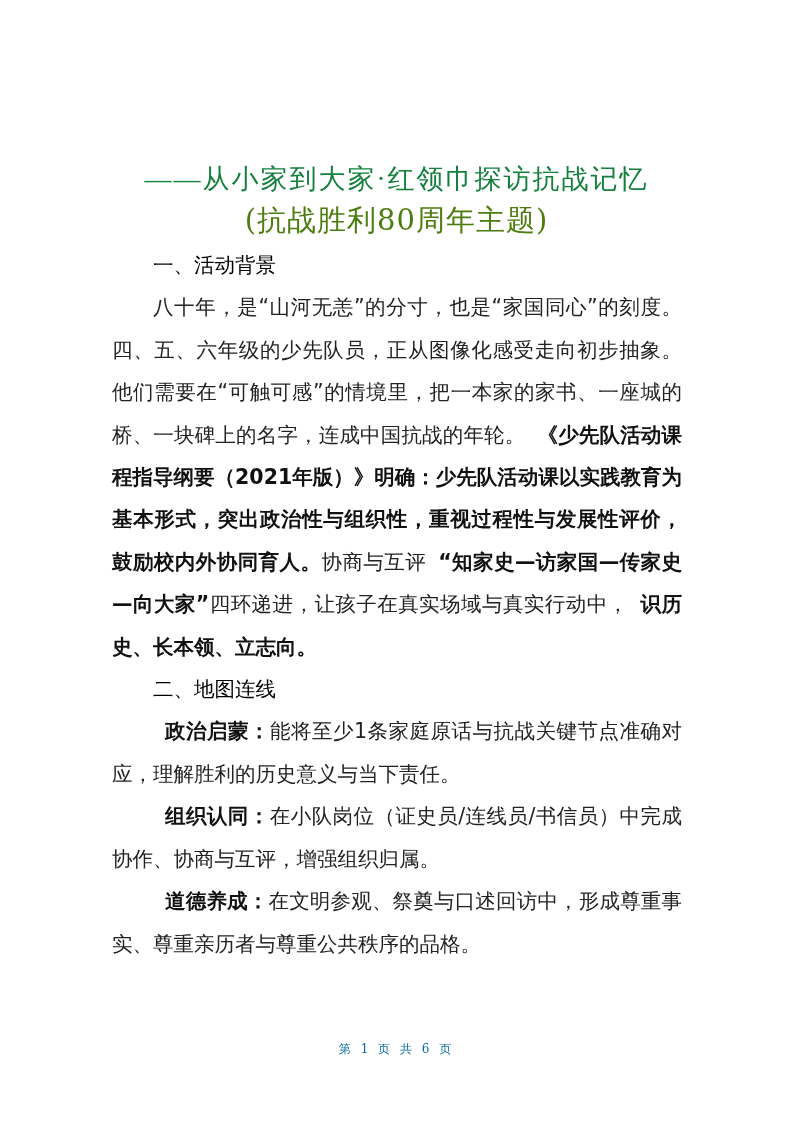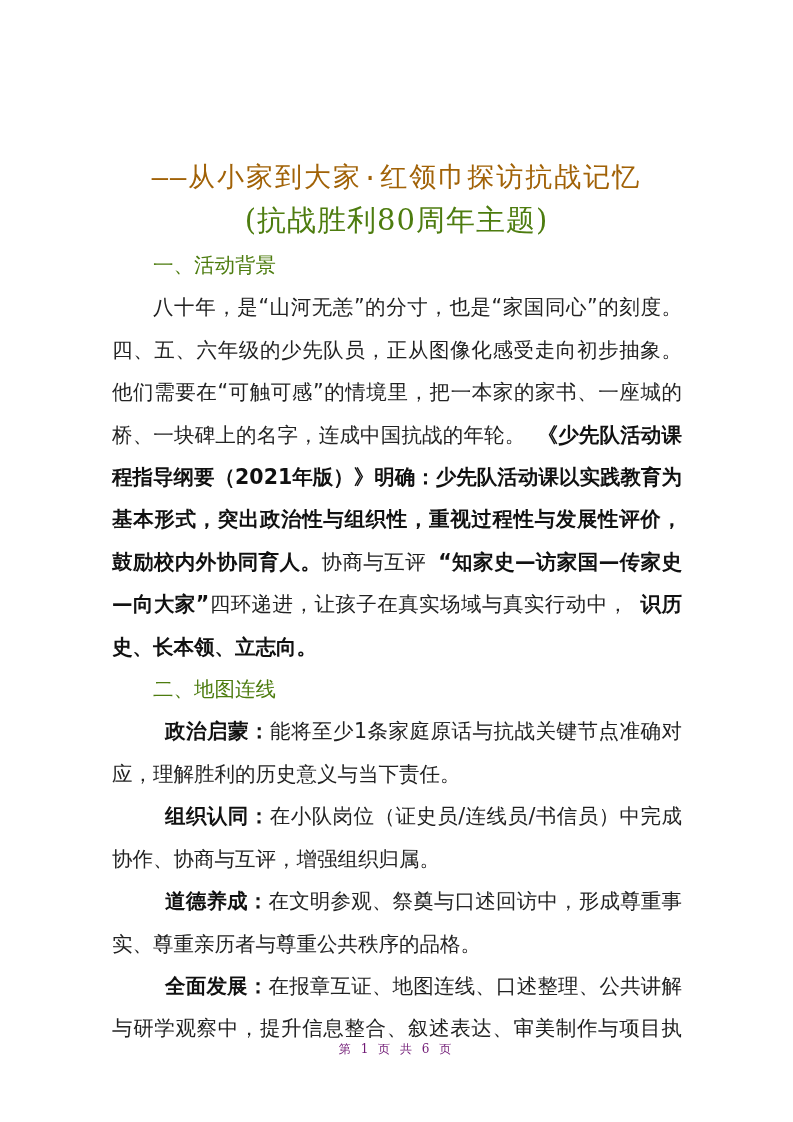--- a/index.html
+++ b/index.html
@@ -5,55 +5,54 @@
   html, body { margin: 0; padding: 0; background: #ffffff; }
   body { width: 793px; height: 1122px; position: relative; overflow: hidden; }
   .page { position: absolute; left: 0; top: 0; width: 793px; height: 1122px; background: #fff; }
   .title {
     position: absolute; left: 0; width: 793px; top: 96px; text-align: center;
     font-family: "DejaVu Serif", "Liberation Serif", serif;
     font-size: 44px; line-height: 60px; color: #111; letter-spacing: 1px;
   }
   .subtitle {
     position: absolute; left: 0; width: 793px; top: 160px; text-align: center;
-    font-family: Liberation Mono, monospace;
-    font-size: 27px; line-height: 38px; color: #a16207; letter-spacing: 2px;
+    font-family: Liberation Serif, serif;
+    font-size: 27px; line-height: 38px; color: #15803d; letter-spacing: 2px;
   }
   .theme {
     position: absolute; left: 0; width: 793px; top: 200px; text-align: center;
     font-family: "DejaVu Serif", "Liberation Serif", serif;
     font-size: 29px; line-height: 40px; color: #4d7c0f; letter-spacing: 1px;
   }
   .body {
     position: absolute; left: 112px; top: 244px; width: 570px;
     font-family: "DejaVu Sans", "Liberation Sans", sans-serif;
     font-size: 20.5px; line-height: 42.4px; color: #222;
     text-align: justify; text-align-last: left;
   }
   .body p { margin: 0; text-indent: 2em; }
-  .body .heading { color: #4d7c0f; }
+  .body .heading { color: #000000; }
   .bold { font-weight: bold; color: #111; margin-left: 12px; }
   .footer {
     position: absolute; left: 0; width: 793px; top: 1041px; text-align: center;
     font-family: "DejaVu Serif", "Liberation Serif", serif;
-    font-size: 12px; color: #701a75; letter-spacing: 3px;
+    font-size: 12px; color: #0369a1; letter-spacing: 3px;
   }
 </style>
 </head>
 <body>
 
 <div class="page">
   <div class="subtitle">——从小家到大家·红领巾探访抗战记忆</div>
   <div class="theme">(抗战胜利80周年主题)</div>
 
   <div class="body">
     <p class="heading">一、活动背景</p>
     <p><span class="">八十年，是“山河无恙”的分寸，也是“家国同心”的刻度。</span><span>四、五、六年级的少先队员，正从图像化感受走向初步抽象。他们需要在“可触可感”的情境里，把一本家的家书、一座城的桥、一块碑上的名字，连成中国抗战的年轮。</span><span class="bold">《少先队活动课程指导纲要（2021年版）》明确：少先队活动课以实践教育为基本形式，突出政治性与组织性，重视过程性与发展性评价，鼓励校内外协同育人。</span><span>协商与互评</span><span class="bold">“知家史—访家国—传家史—向大家”</span><span>四环递进，让孩子在真实场域与真实行动中，</span><span class="bold">识历史、长本领、立志向。</span></p>
 
     <p class="heading">二、地图连线</p>
     <p><span class="bold">政治启蒙：</span><span>能将至少1条家庭原话与抗战关键节点准确对应，理解胜利的历史意义与当下责任。</span></p>
     <p><span class="bold">组织认同：</span><span>在小队岗位（证史员/连线员/书信员）中完成协作、协商与互评，增强组织归属。</span></p>
     <p><span class="bold">道德养成：</span><span>在文明参观、祭奠与口述回访中，形成尊重事实、尊重亲历者与尊重公共秩序的品格。</span></p>
-    <p style="text-align-last: justify;"><span class="bold">全面发展：</span><span>在报章互证、地图连线、口述整理、公共讲解与研学观察中，提升信息整合、叙述表达、审美制作与项目执</span></p>
   </div>
 
   <div class="footer">第 1 页 共 6 页</div>
 </div>
 
 </body></html>

